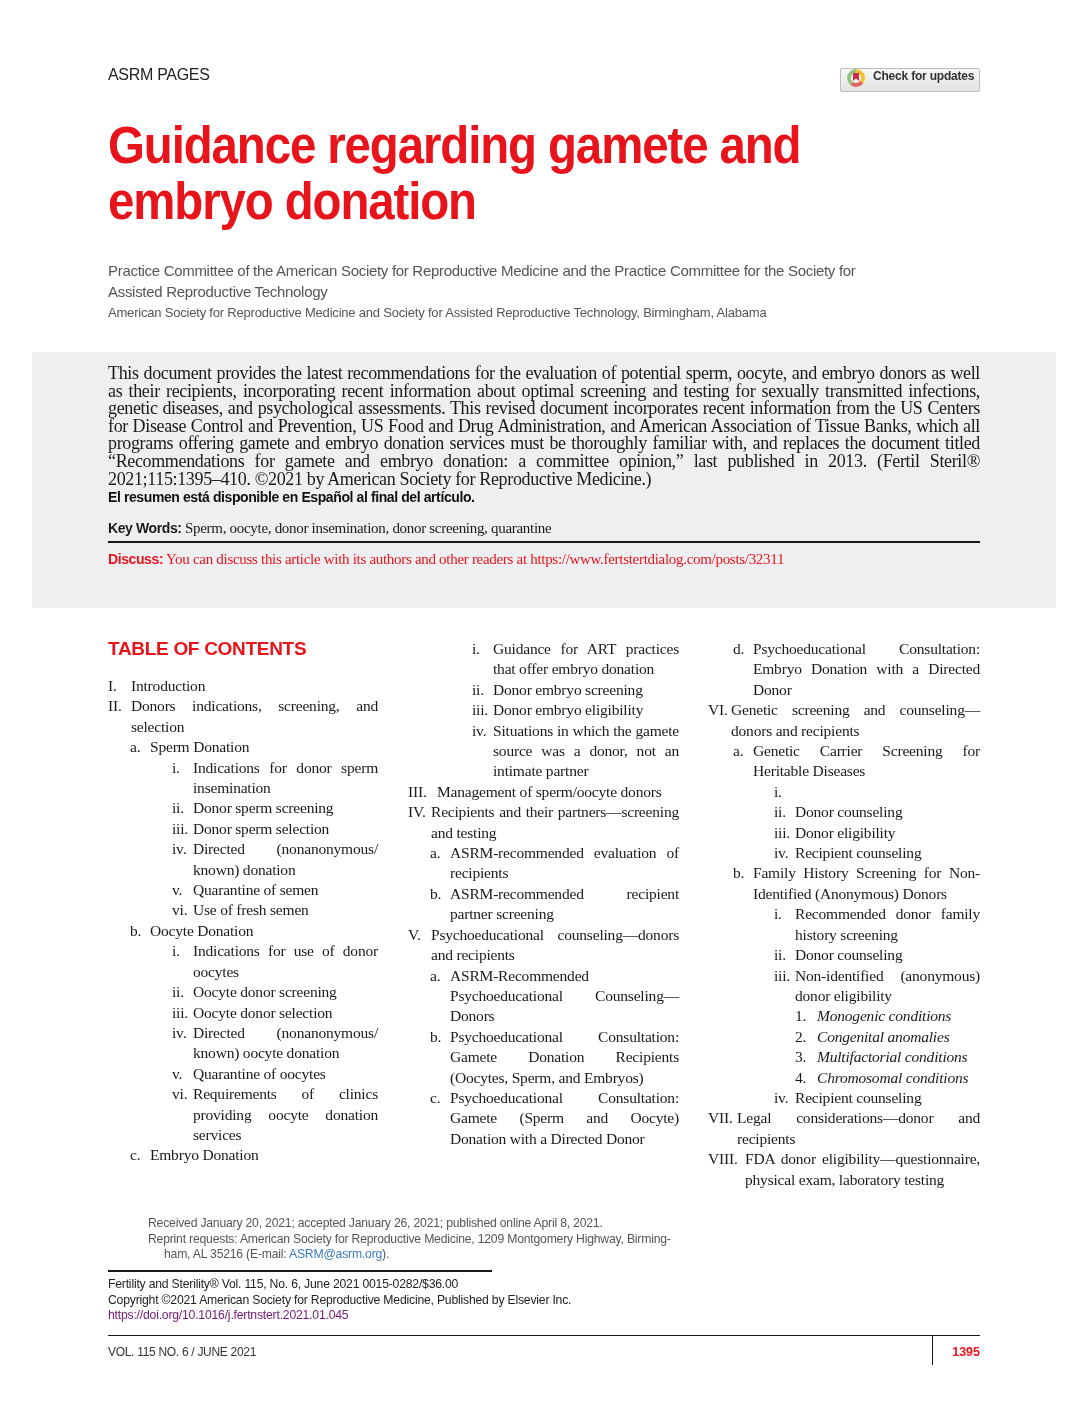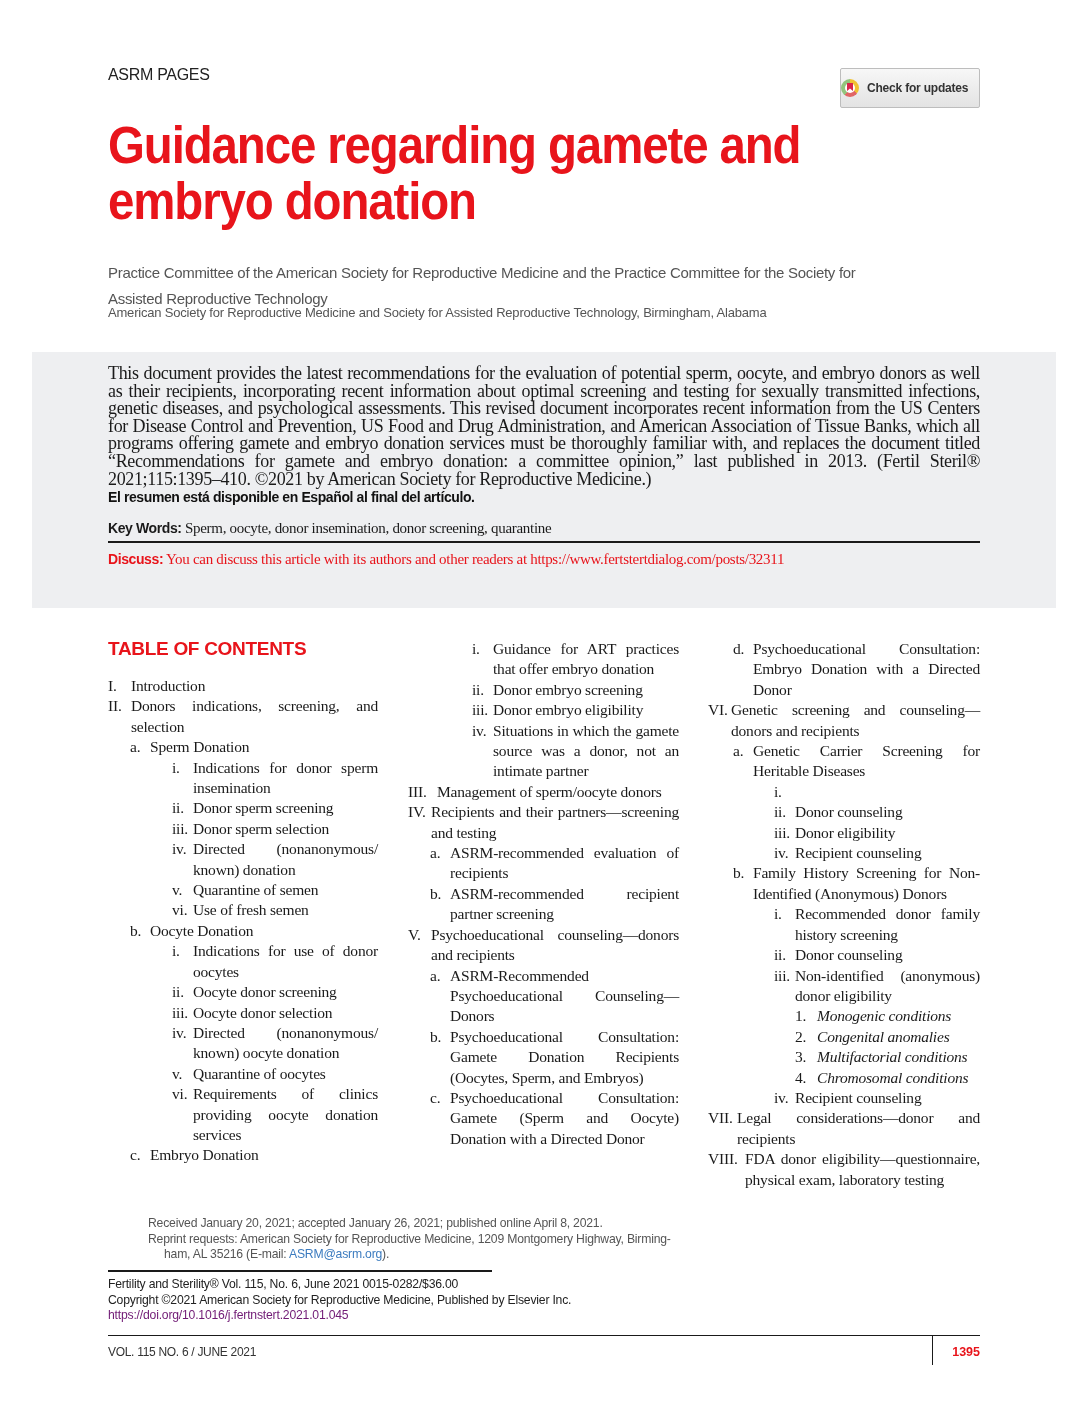--- a/index.html
+++ b/index.html
@@ -1,34 +1,34 @@
 <!DOCTYPE html>
 <html><head>
 <meta charset="utf-8">
 <style>
   * { margin: 0; padding: 0; box-sizing: border-box; }
   html, body { width: 1088px; height: 1408px; background: #ffffff; overflow: hidden; }
   body { position: relative; font-family: "Liberation Serif", serif; color: #1a1a1a; }
 
   .section-label { position: absolute; left: 108px; top: 66px; font-family: "Liberation Sans", sans-serif; font-size: 16px; color: #222; letter-spacing: -0.3px; }
 
-  .updates-btn { position: absolute; left: 840px; top: 68px; width: 140px; height: 40px; border: 1px solid #bdbdbd; border-radius: 2px;
-    background: linear-gradient(#f7f7f7, #e3e3e3); display: flex; align-items: center; cursor: pointer; }
+  .updates-btn { position: absolute; left: 840px; top: 68px; width: 140px; height: 24px; border: 1px solid #bdbdbd; border-radius: 2px;
+    background: linear-gradient(#f7f7f7, #e3e3e3); display: flex; padding-left: 6px; cursor: pointer; }
   .updates-icon { width: 18px; height: 18px; border-radius: 50%; position: relative;
     background: conic-gradient(#f1c232 0 35%, #e06666 35% 60%, #93c47d 60% 100%); margin-right: 8px; }
   .updates-icon::after { content: ""; position: absolute; left: 4px; top: 4px; width: 10px; height: 10px; border-radius: 50%; background: #ffffff; }
   .updates-icon .bookmark { position: absolute; left: 6px; top: 4px; width: 6px; height: 8px; background: #d9264a; z-index: 2;
     clip-path: polygon(0 0, 100% 0, 100% 100%, 50% 70%, 0 100%); }
   .updates-text { font-family: "Liberation Sans", sans-serif; font-size: 12px; font-weight: bold; color: #333; letter-spacing: -0.2px; }
 
   .title { position: absolute; left: 108px; top: 118px; width: 880px; font-family: "Liberation Sans", sans-serif; font-weight: bold;
     font-size: 51px; line-height: 56px; color: #e8141b; letter-spacing: -1.2px; transform: scaleX(0.93); transform-origin: left top; }
 
   .authors { position: absolute; left: 108px; top: 260px; width: 800px; font-family: "Liberation Sans", sans-serif; font-size: 15px;
-    line-height: 26px; color: #555; letter-spacing: -0.3px; }
+    line-height: 21px; color: #555; letter-spacing: -0.3px; }
   .affiliation { position: absolute; left: 108px; top: 305px; width: 800px; font-family: "Liberation Sans", sans-serif; font-size: 13px;
     color: #555; letter-spacing: -0.2px; }
 
   .abstract-box { position: absolute; left: 32px; top: 352px; width: 1024px; height: 256px; background: #eeeff1; }
   .abstract-text { position: absolute; left: 108px; top: 365px; width: 872px; font-size: 18px; line-height: 17.6px; text-align: justify;
     color: #1a1a1a; letter-spacing: -0.35px; }
   .spanish { position: absolute; left: 108px; top: 489px; font-family: "Liberation Sans", sans-serif; font-size: 14px; font-weight: bold; color: #111; letter-spacing: -0.4px; }
 
   .keywords { position: absolute; left: 108px; top: 520px; font-size: 15px; color: #1a1a1a; letter-spacing: -0.3px; }
   .keywords .kw-label { font-family: "Liberation Sans", sans-serif; font-weight: bold; font-size: 14px; letter-spacing: -0.4px; }

